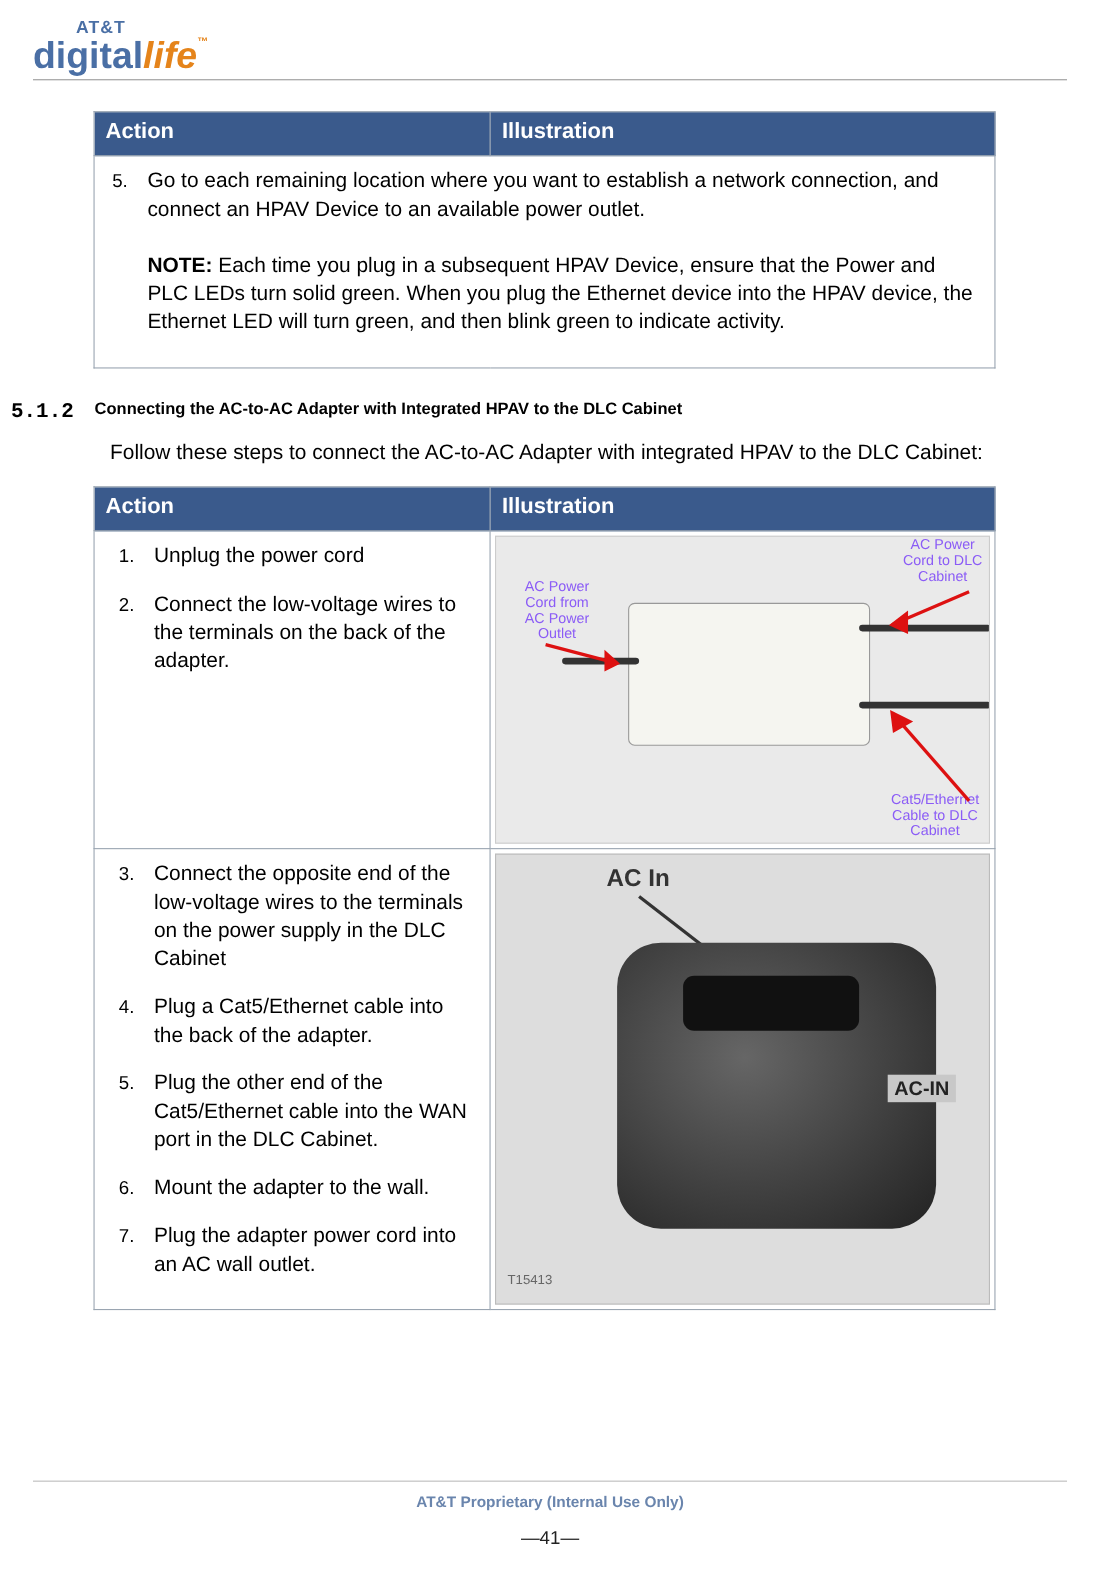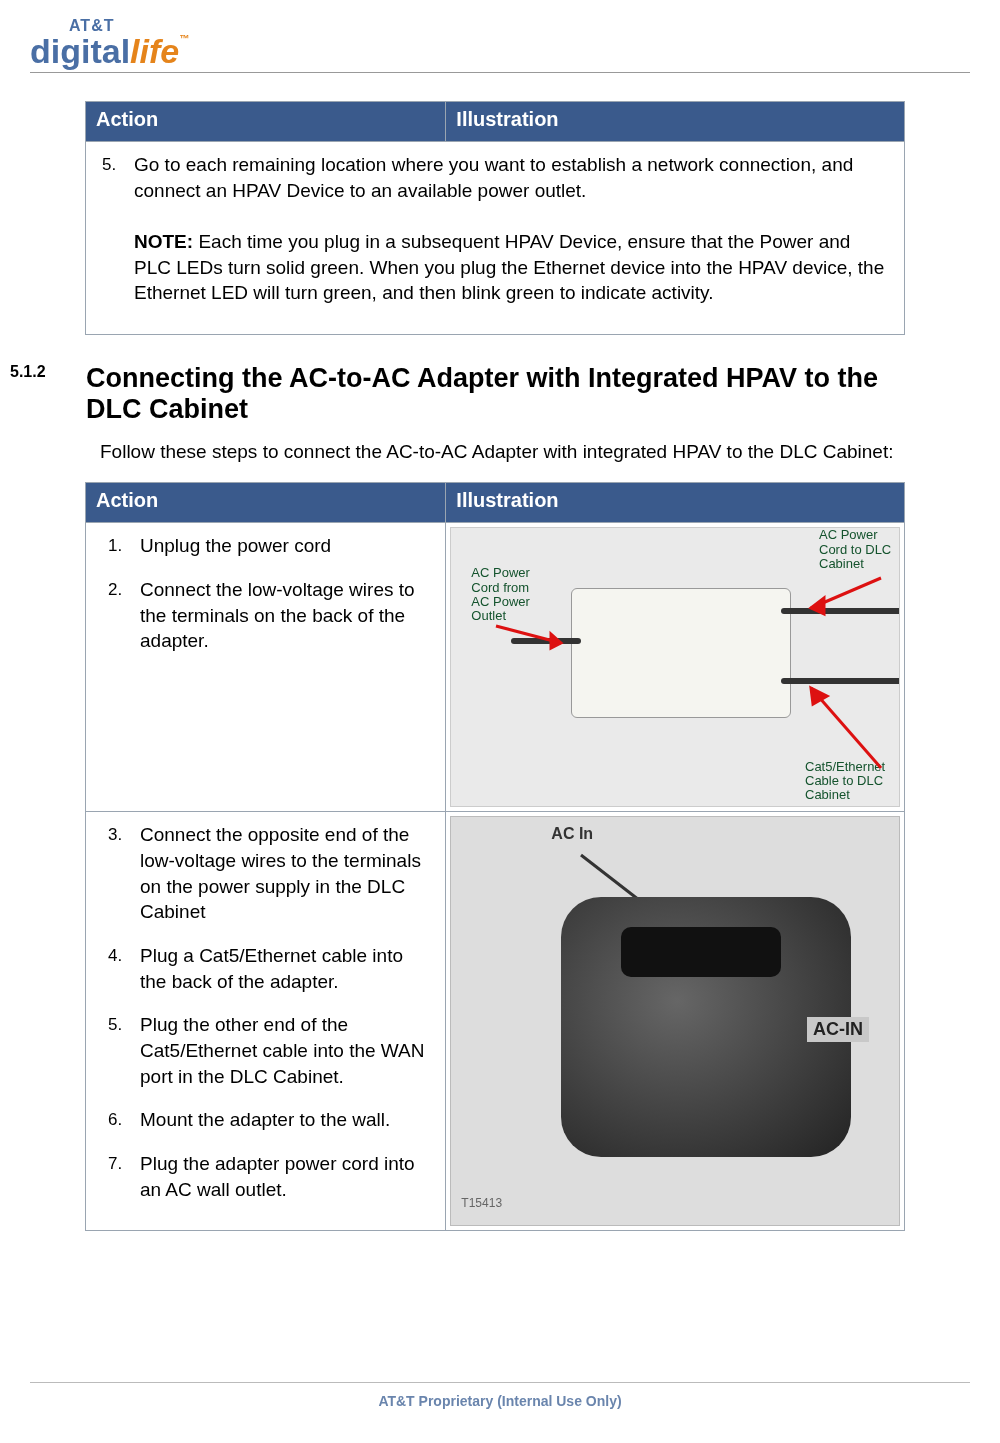--- a/index.html
+++ b/index.html
@@ -65,36 +65,36 @@
     font-size: 20px;
   }
   table.proc th.col-action { width: 44%; }
   table.proc td { padding: 10px 12px 10px 12px; }
   table.proc.top td.fullspan { padding: 10px 12px 10px 6px; }
   ol.steps { list-style: none; padding-left: 24px; }
   ol.steps li { position: relative; padding-left: 18px; margin-bottom: 18px; line-height: 1.35; }
   ol.steps li .num { position: absolute; left: -14px; top: 2px; font-size: 17px; }
   .note-label { font-weight: bold; }
   .section-row { display: flex; margin: 28px 0 14px -40px; }
-  .section-num { font-weight: bold; font-size: 16px; width: 76px; flex: 0 0 76px; }
-  .section-title { font-weight: bold; font-size: 27px; }
+  .section-num { font-weight: bold; font-size: 19px; width: 76px; flex: 0 0 76px; font-family: Liberation Mono, monospace; }
+  .section-title { font-weight: bold; font-size: 15px; }
   .intro { margin: 0 0 18px 50px; line-height: 1.35; }
   .illus {
     width: 100%;
     height: 280px;
     background: #eaeaea;
     position: relative;
     border: 1px solid #ccc;
     overflow: hidden;
   }
   .illus .label-box {
     position: absolute;
     font-size: 13px;
-    color: #14532d;
-    text-align: left;
+    color: #8b5cf6;
+    text-align: center;
     line-height: 1.1;
     background: transparent;
   }
   .arrow-red {
     stroke: #d11; stroke-width: 3; fill: #d11;
   }
   .device-rect {
     position: absolute;
     background: #f5f5f0;
     border: 1px solid #999;
@@ -104,21 +104,21 @@
     width: 100%; height: 410px; background: #ddd; position: relative; border: 1px solid #bbb; overflow: hidden;
   }
   .psupply {
     position: absolute; left: 110px; top: 80px; width: 290px; height: 260px;
     background: radial-gradient(ellipse at 40% 40%, #666, #222);
     border-radius: 40px;
   }
   .ac-in-label {
     position: absolute;
     left: 100px; top: 8px;
-    font-size: 16px; font-weight: bold; color: #333;
+    font-size: 22px; font-weight: bold; color: #333;
   }
   .ac-in-tag {
     position: absolute;
     right: 30px; top: 200px;
     font-size: 18px; font-weight: bold; color: #222;
     background: #c8c8c8; padding: 2px 6px;
   }
   .vertical-id {
     position: absolute;
     left: 10px; bottom: 15px;
@@ -259,13 +259,14 @@
         </div>
       </td>
     </tr>
   </tbody>
     </table>
 
 </div>
 
 <div class="footer">
   <div class="footer-text">AT&amp;T Proprietary (Internal Use Only)</div>
+  <div class="page-num">—41—</div>
 </div>
 
 </body></html>

